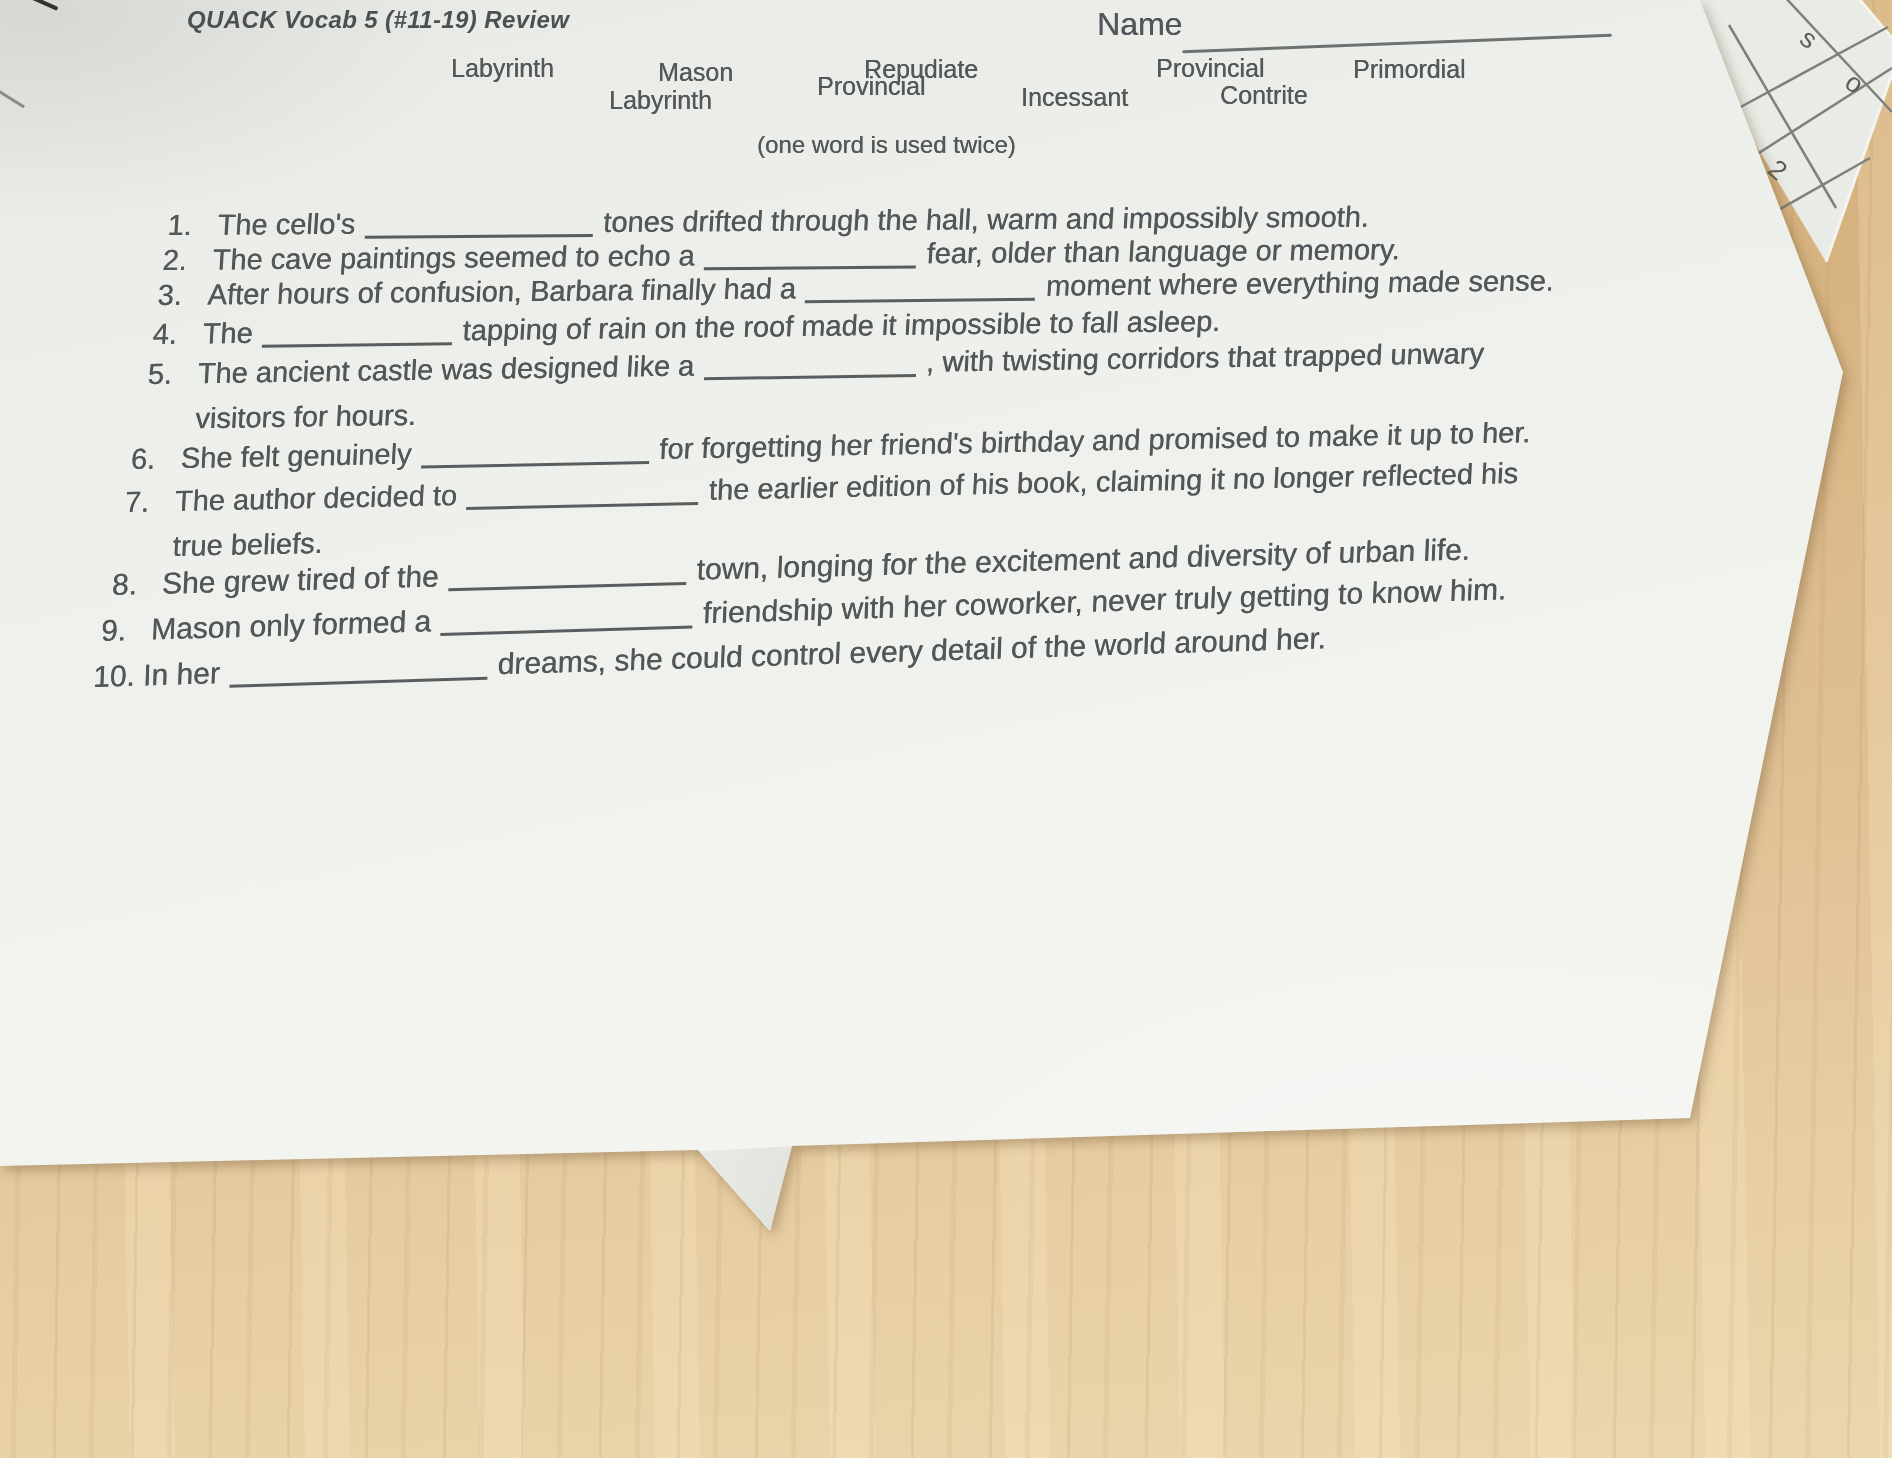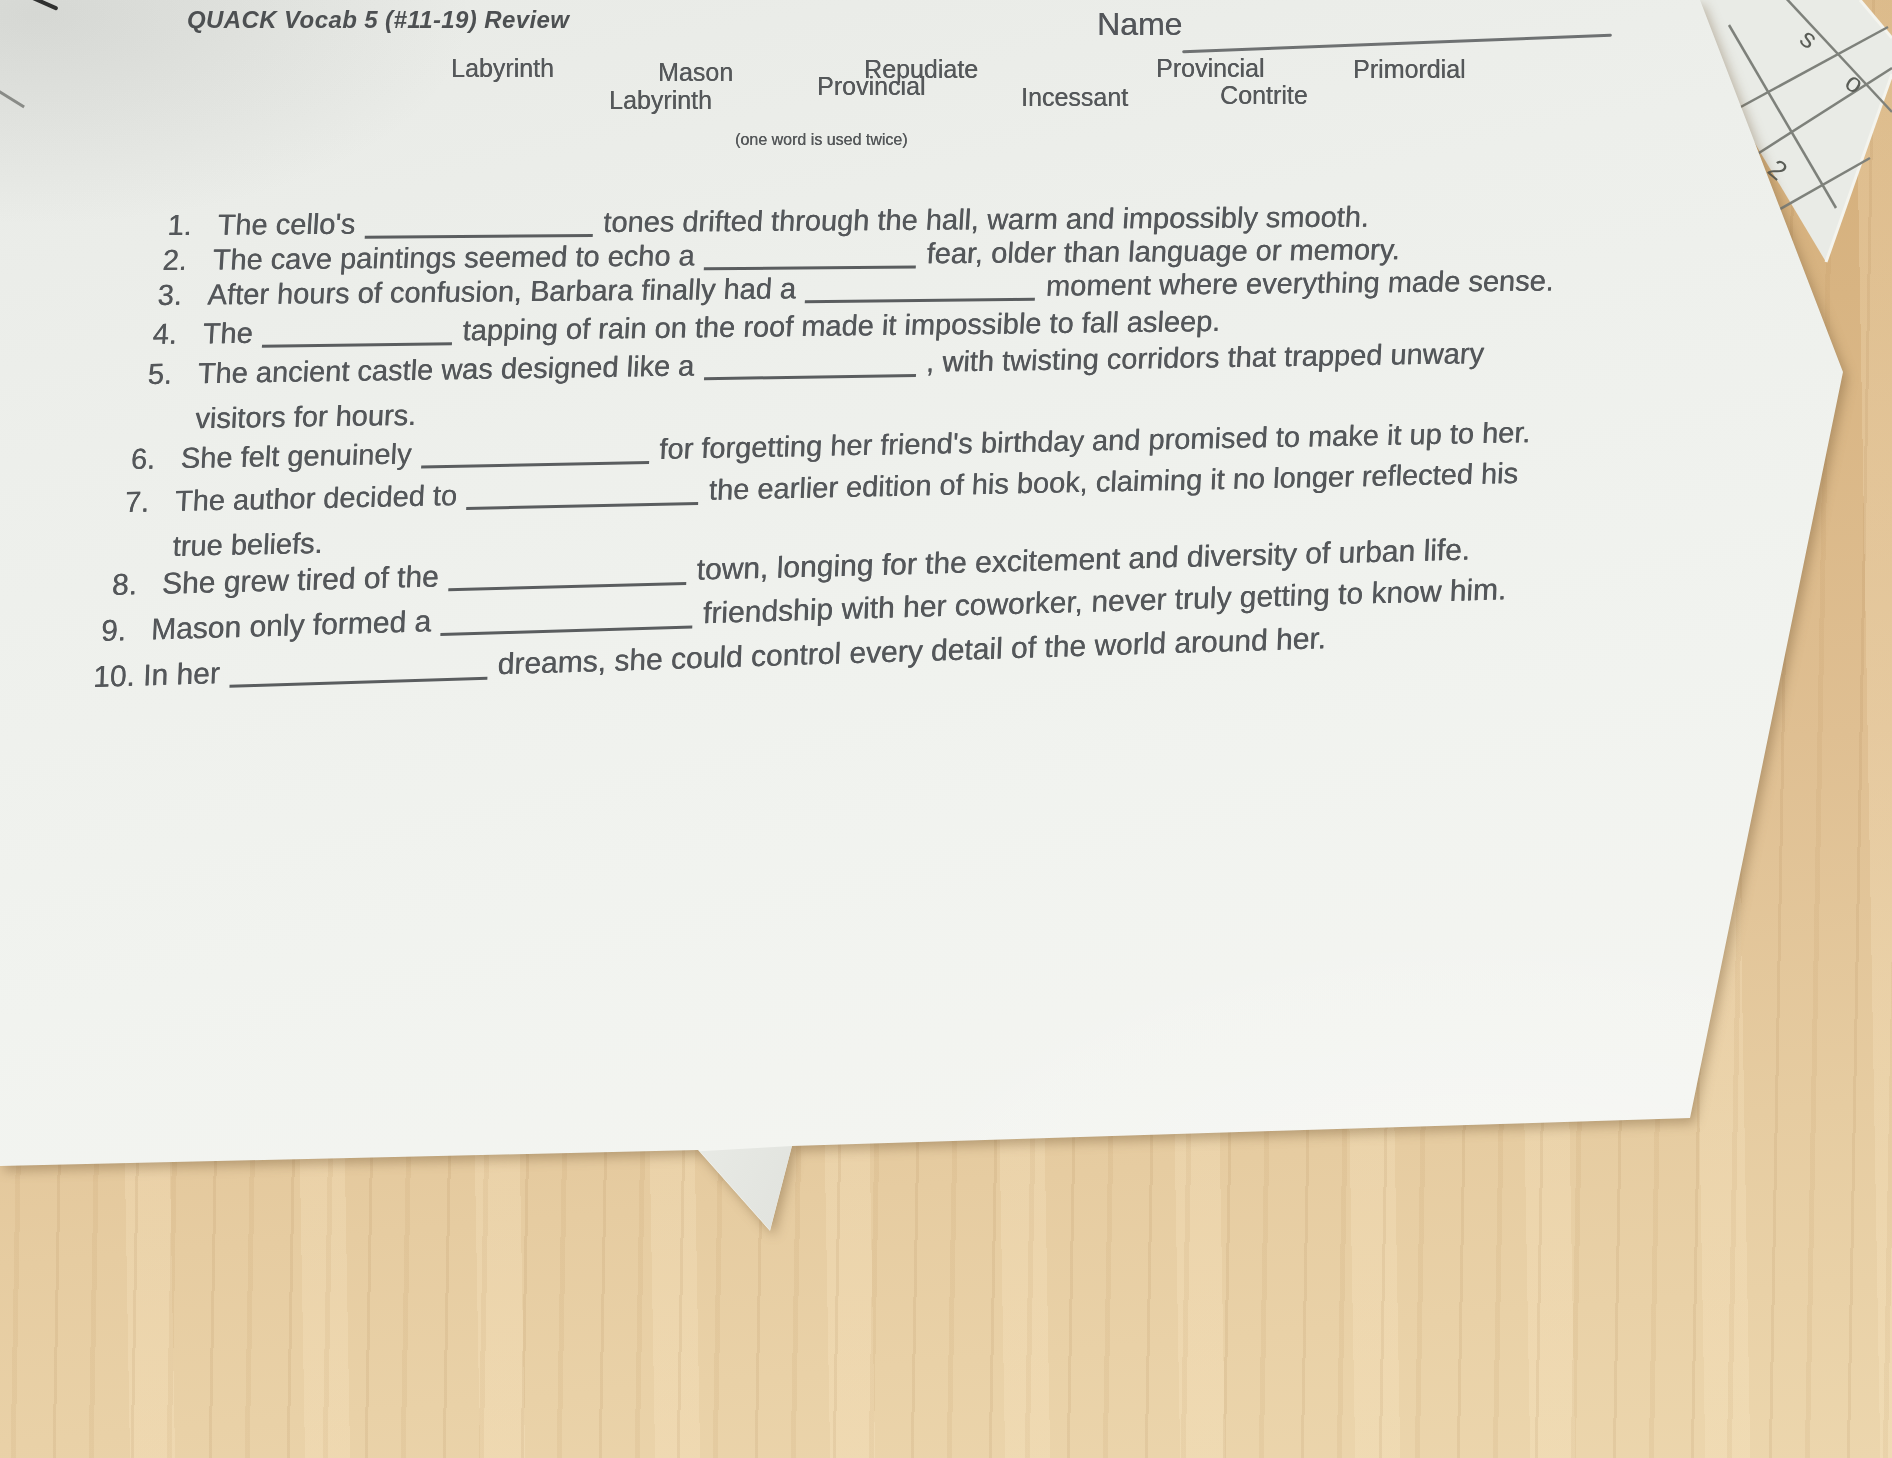--- a/index.html
+++ b/index.html
@@ -46,21 +46,21 @@
     text-shadow:.3px 0 0 currentColor;}
   .name-line{position:absolute;left:1182px;top:42px;width:430px;height:2.5px;
     background:#6e7172;transform:rotate(-2.2deg);border-radius:2px;}
 
   
   .wb{position:absolute;font-size:25px;color:#55585a;text-shadow:.35px 0 0 currentColor;}
   .wb1{left:451px;top:54px}.wb2{left:658px;top:58px}.wb3{left:864px;top:55px}
   .wb4{left:1156px;top:54px}.wb5{left:1353px;top:55px}
   .wb6{left:609px;top:86px}.wb7{left:817px;top:72px}.wb8{left:1021px;top:83px}
   .wb9{left:1220px;top:81px}
-  .wb-note{position:absolute;left:735px;top:131px;font-size:16px;color:#55585a;
+  .wb-note{position:absolute;left:757px;top:131px;font-size:24px;color:#55585a;
     text-shadow:.3px 0 0 currentColor;}
 
   
   .q{position:absolute;display:flex;white-space:nowrap;font-size:29px;color:#54575a;
     line-height:1.55;transform:rotate(var(--rot)) skewX(-4deg);transform-origin:left top;
     text-shadow:.4px 0 0 currentColor;}
   .qnum{flex:none;width:50px;}
   .pre{margin-right:10px;}
   .blank{display:inline-block;width:var(--bw);height:1em;margin-right:10px;
     border-bottom:3px solid #5a5d5f;vertical-align:-5px;}

